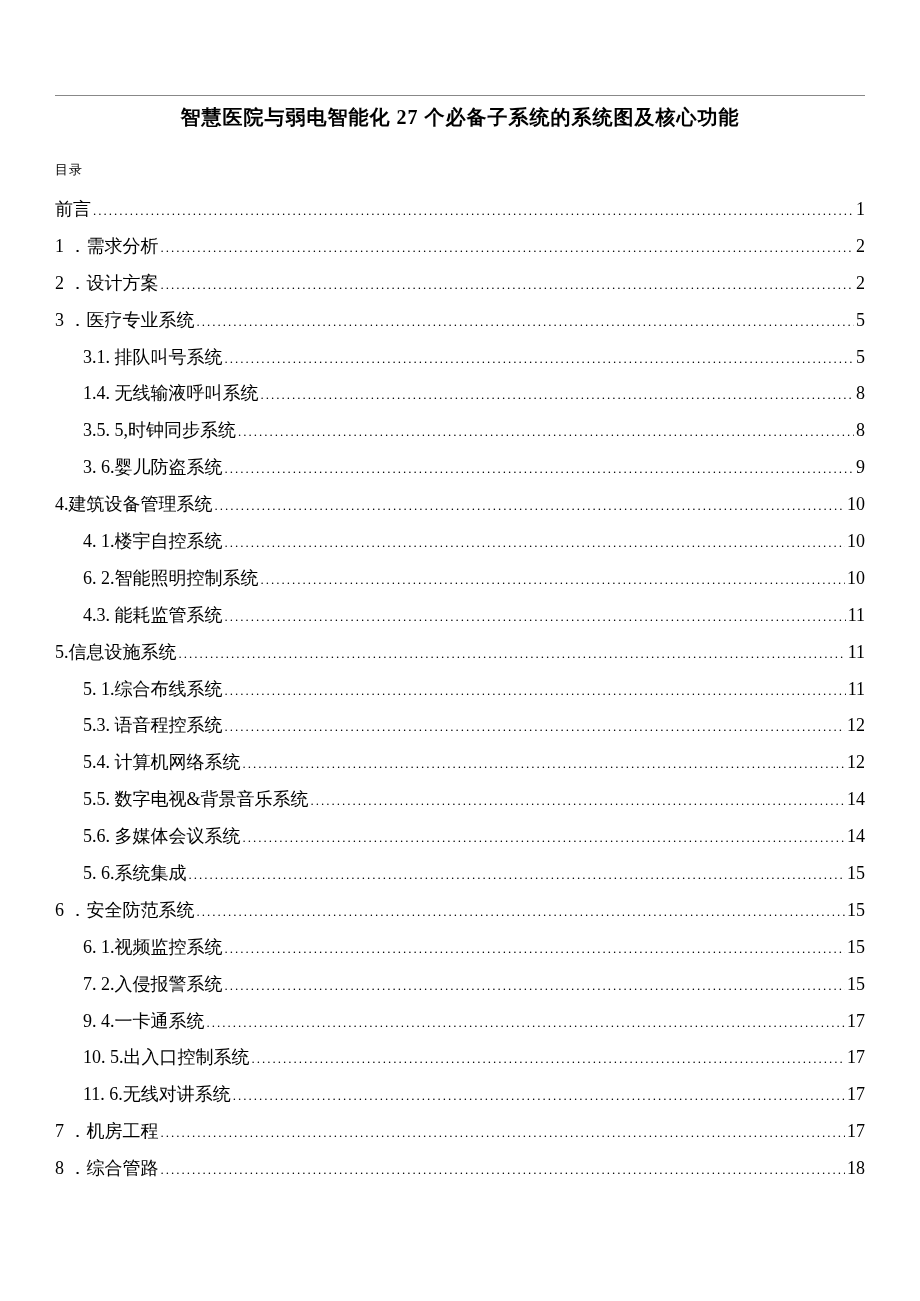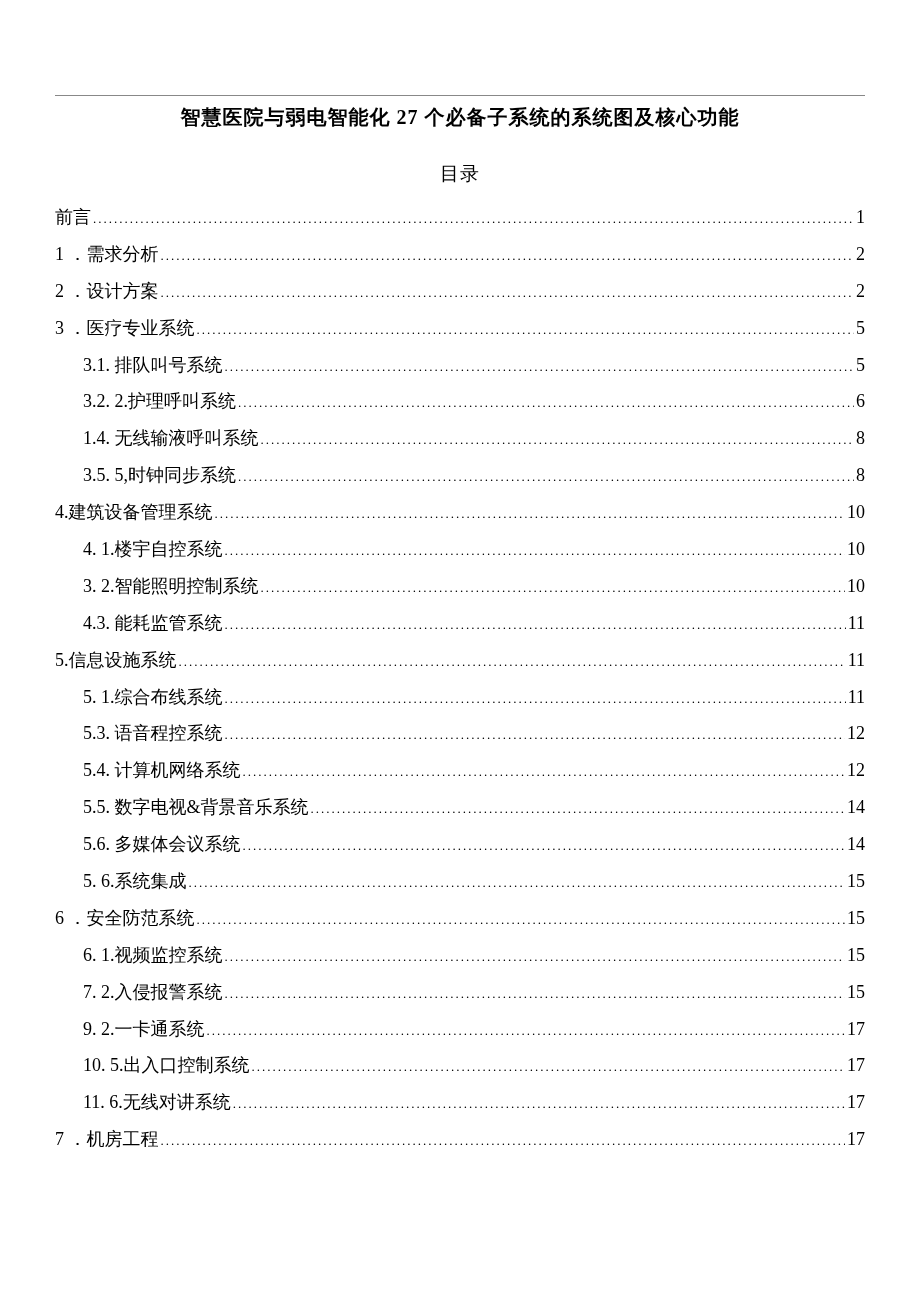--- a/index.html
+++ b/index.html
@@ -16,22 +16,21 @@
       font-weight: bold;
       text-align: center;
       margin-bottom: 30px;
       letter-spacing: 1px;
       font-family: "SimSun", "宋体", serif;
     }
     .title .num {
       font-family: "Times New Roman", serif;
     }
     .toc-header {
-      text-align: center;
-      font-size: 19px;
+      font-size: 13px;
       margin-bottom: 12px;
       letter-spacing: 1px;
     }
     .toc-entry {
       display: flex;
       align-items: baseline;
       font-size: 18px;
       line-height: 2.05;
       white-space: nowrap;
     }
@@ -91,46 +90,46 @@
       <span class="toc-label">3  ．医疗专业系统</span>
       <span class="toc-dots"></span>
       <span class="toc-page">5</span>
     </div>
     <div class="toc-entry level-1">
       <span class="toc-label">3.1.  排队叫号系统</span>
       <span class="toc-dots"></span>
       <span class="toc-page">5</span>
     </div>
     <div class="toc-entry level-1">
-      <span class="toc-label">3.2. 2.护理呼叫系统</span>
-      <span class="toc-dots"></span>
-      <span class="toc-page">6</span>
-    </div>
-    <div class="toc-entry level-1">
       <span class="toc-label">1.4.  无线输液呼叫系统</span>
       <span class="toc-dots"></span>
       <span class="toc-page">8</span>
     </div>
     <div class="toc-entry level-1">
       <span class="toc-label">3.5.  5,时钟同步系统</span>
       <span class="toc-dots"></span>
       <span class="toc-page">8</span>
     </div>
+    <div class="toc-entry level-1">
+      <span class="toc-label">3.  6.婴儿防盗系统</span>
+      <span class="toc-dots"></span>
+      <span class="toc-page">9</span>
+    </div>
     <div class="toc-entry level-0">
       <span class="toc-label">4.建筑设备管理系统 </span>
       <span class="toc-dots"></span>
       <span class="toc-page">10</span>
     </div>
     <div class="toc-entry level-1">
       <span class="toc-label">4.  1.楼宇自控系统</span>
       <span class="toc-dots"></span>
       <span class="toc-page">10</span>
     </div>
     <div class="toc-entry level-1">
-      <span class="toc-label">3.  2.智能照明控制系统</span>
+      <span class="toc-label">6.  2.智能照明控制系统</span>
       <span class="toc-dots"></span>
       <span class="toc-page">10</span>
     </div>
     <div class="toc-entry level-1">
       <span class="toc-label">4.3.  能耗监管系统 </span>
       <span class="toc-dots"></span>
       <span class="toc-page">11</span>
     </div>
     <div class="toc-entry level-0">
       <span class="toc-label">5.信息设施系统 </span>
@@ -176,32 +175,37 @@
       <span class="toc-label">6.  1.视频监控系统</span>
       <span class="toc-dots"></span>
       <span class="toc-page">15</span>
     </div>
     <div class="toc-entry level-1">
       <span class="toc-label">7.  2.入侵报警系统</span>
       <span class="toc-dots"></span>
       <span class="toc-page">15</span>
     </div>
     <div class="toc-entry level-1">
-      <span class="toc-label">9.  2.一卡通系统</span>
+      <span class="toc-label">9.  4.一卡通系统</span>
       <span class="toc-dots"></span>
       <span class="toc-page">17</span>
     </div>
     <div class="toc-entry level-1">
       <span class="toc-label">10. 5.出入口控制系统</span>
       <span class="toc-dots"></span>
       <span class="toc-page">17</span>
     </div>
     <div class="toc-entry level-1">
       <span class="toc-label">11. 6.无线对讲系统</span>
       <span class="toc-dots"></span>
       <span class="toc-page">17</span>
     </div>
     <div class="toc-entry level-0">
       <span class="toc-label">7 ．机房工程</span>
       <span class="toc-dots"></span>
       <span class="toc-page">17</span>
     </div>
+    <div class="toc-entry level-0">
+      <span class="toc-label">8 ．综合管路</span>
+      <span class="toc-dots"></span>
+      <span class="toc-page">18</span>
+    </div>
   </div>
 
 </body></html>

